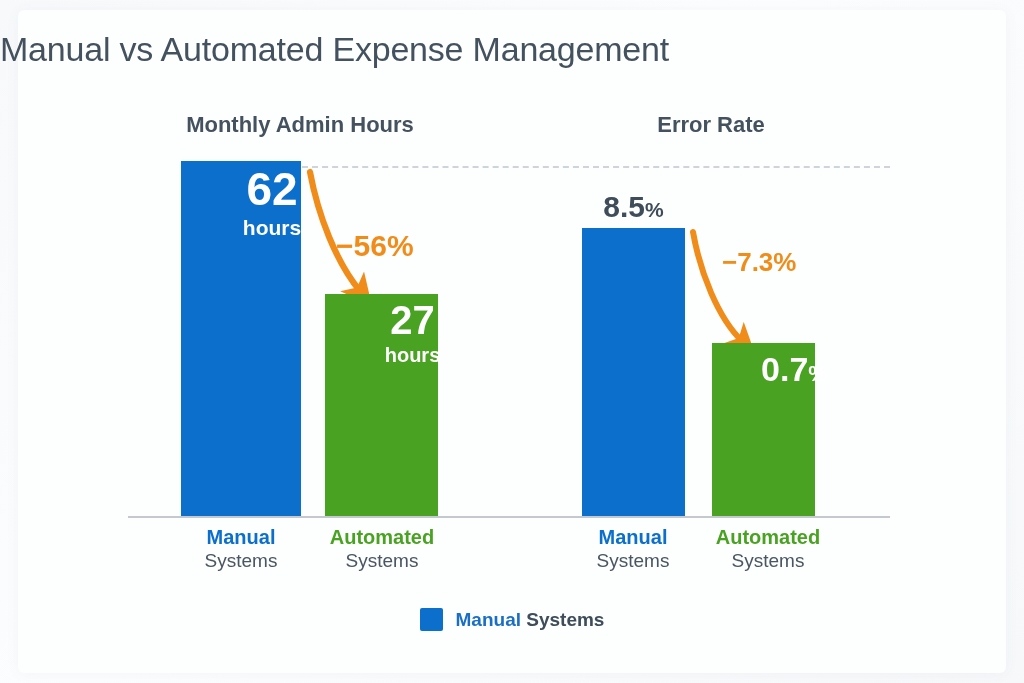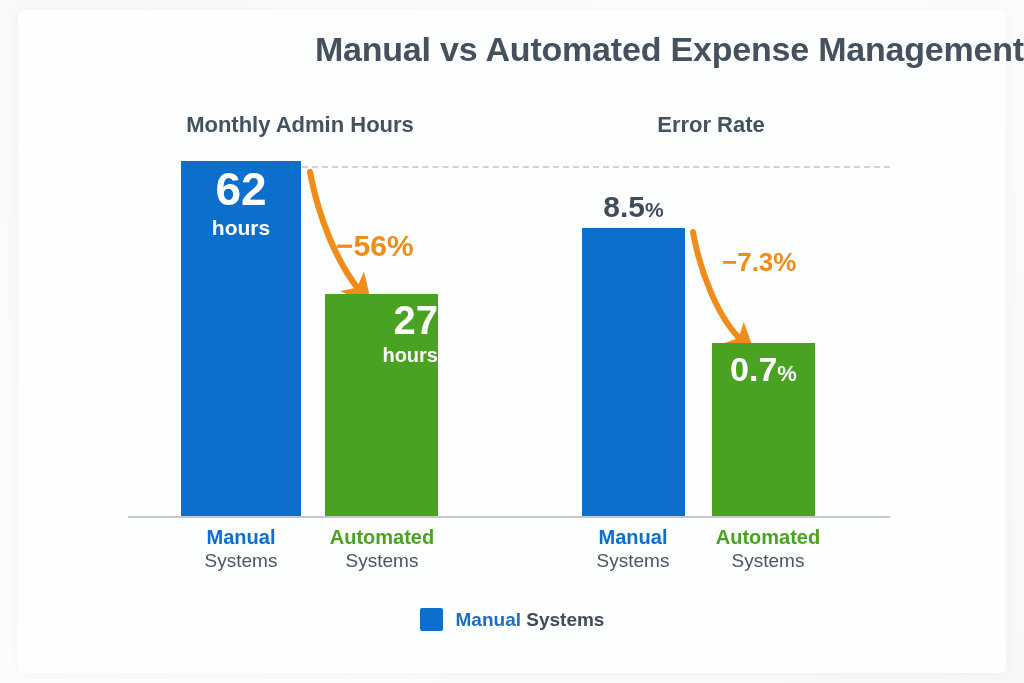--- a/index.html
+++ b/index.html
@@ -34,23 +34,23 @@
     border-radius: 6px;
     box-shadow: 0 1px 14px rgba(90,110,130,0.055);
   }
 
   
   .chart-title {
     position: absolute;
     left: 0;
     top: 30px;
     width: 1024px;
-    text-align: right;
+    text-align: left;
     font-size: 34px;
-    font-weight: 700;
+    font-weight: 400;
     letter-spacing: -0.2px;
     color: #44525f;
     white-space: nowrap;
   }
   .panel-title {
     position: absolute;
     top: 112px;
     font-size: 22px;
     font-weight: 700;
     color: #44525f;
@@ -97,36 +97,37 @@
   .bar-b2 { left: 582px; top: 228px; width: 103px; height: 289px; }
   .bar-g2 { left: 712px; top: 343px; width: 103px; height: 174px; }
 
   
   .bar-value-in {
     position: absolute;
     text-align: center;
     color: #ffffff;
     line-height: 1;
     white-space: nowrap;
+    padding-left: 31px;
   }
   .bar-value-in .num {
     display: block;
     font-weight: 700;
   }
   .bar-value-in .unit {
     display: block;
     font-weight: 700;
     margin-top: 5px;
   }
 
   .val-b1 { left: 181px; top: 166px; width: 120px; }
   .val-b1 .num  { font-size: 46px; }
   .val-b1 .unit { font-size: 21px; }
 
-  .val-g1 { left: 325px; top: 300px; width: 113px; text-align: right; }
+  .val-g1 { left: 325px; top: 300px; width: 113px; }
   .val-g1 .num  { font-size: 40px; }
   .val-g1 .unit { font-size: 20px; }
 
   .val-g2 { left: 712px; top: 352px; width: 103px; }
   .val-g2 .num  { font-size: 34px; }
   .val-g2 .num .pct { font-size: 22px; }
 
   
   .bar-value-out {
     position: absolute;

